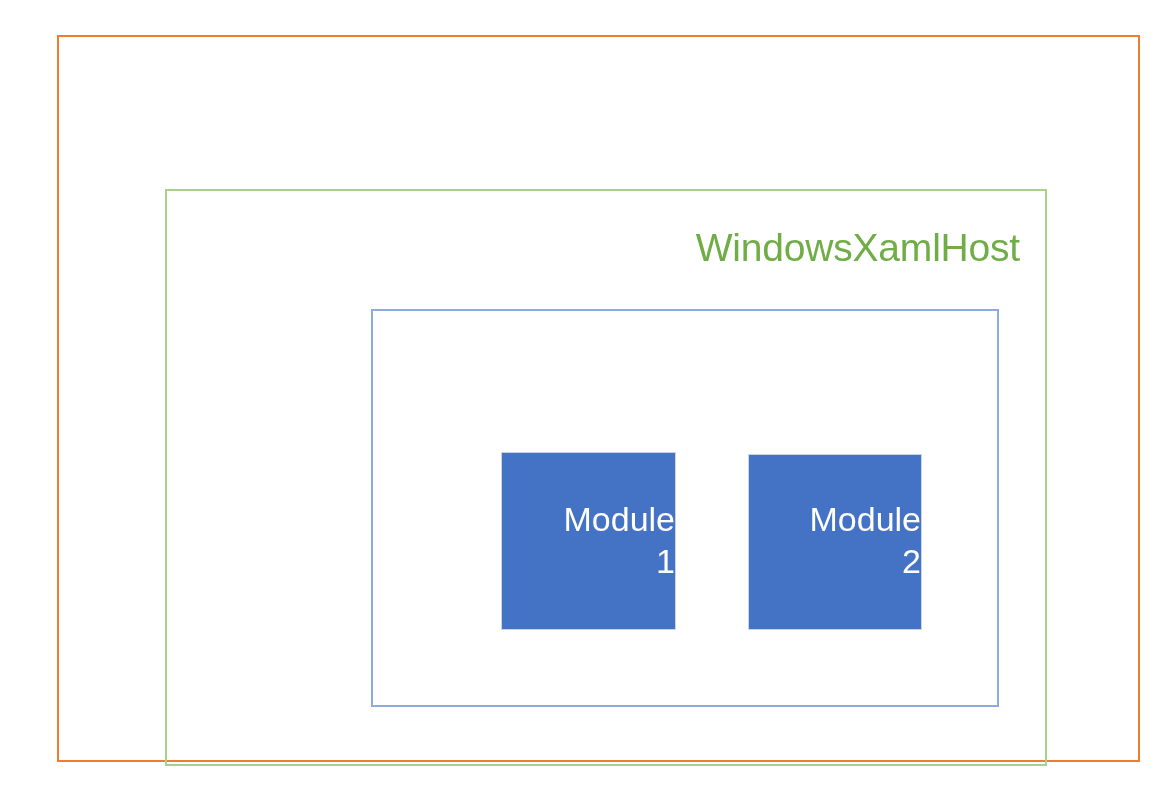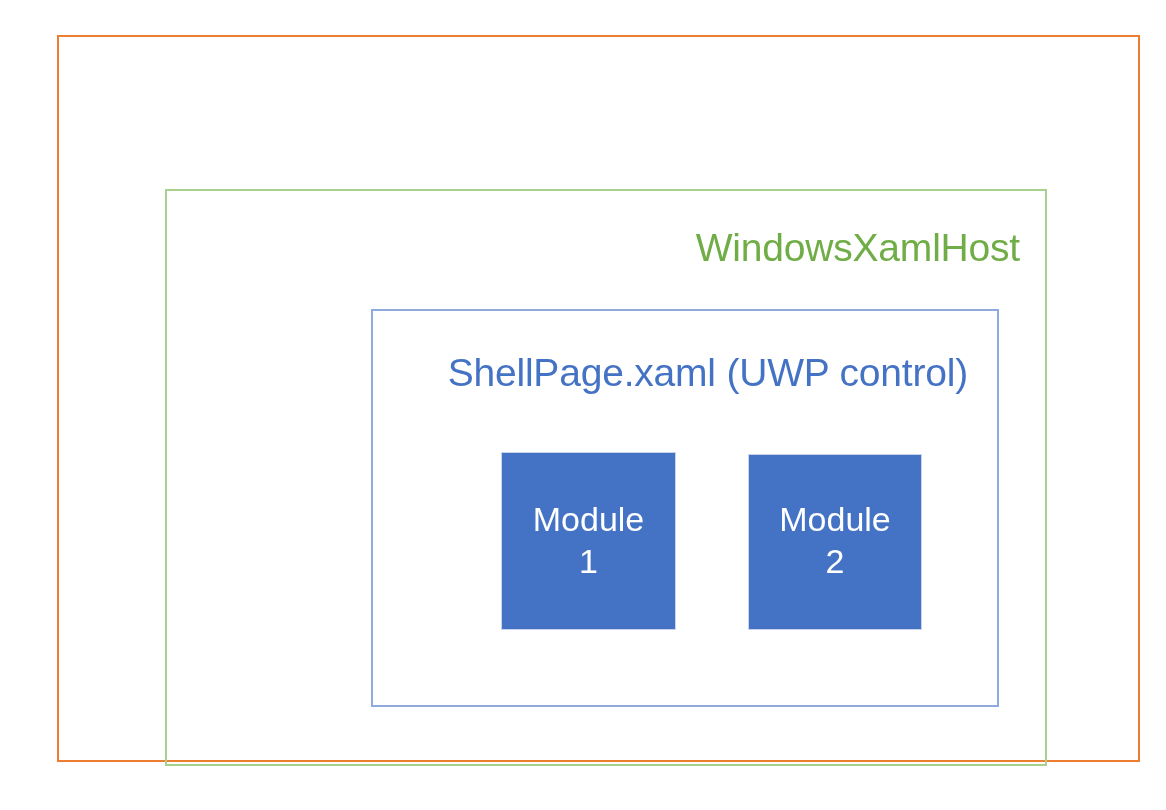--- a/index.html
+++ b/index.html
@@ -81,21 +81,21 @@
     font-size: 39px;
     color: #4472C4;
   }
 
   
   .module {
     position: absolute;
     box-sizing: border-box;
     display: flex;
     flex-direction: column;
-    align-items: center;
+    align-items: flex-end;
     justify-content: flex-start;
     color: #ffffff;
     font-size: 34px;
     line-height: 1.24;
     text-align: center;
     border: 1px solid #C9D4EA;
   }
 
   #module-1 {
     left: 501px;
@@ -127,21 +127,20 @@
 
   <div class="box" id="box-mainwindow">
 
 
     <div class="box" id="box-xamlhost" style="left:106px; top:104px;margin-top:48px;">
 
       <div class="box-label" id="label-xamlhost">WindowsXamlHost</div>
 
       <div class="box" id="box-shellpage" style="left:204px; top:118px;">
 
-        <div class="box-label" id="label-shellpage">ShellPage.xaml (UWP control)</div>
 
         <div class="module" id="module-1" style="left:128px; top:141px;">
           <span class="module-name">Module</span>
           <span class="module-number">1</span>
         </div>
 
         <div class="module" id="module-2" style="left:375px; top:143px;">
           <span class="module-name">Module</span>
           <span class="module-number">2</span>
         </div>

